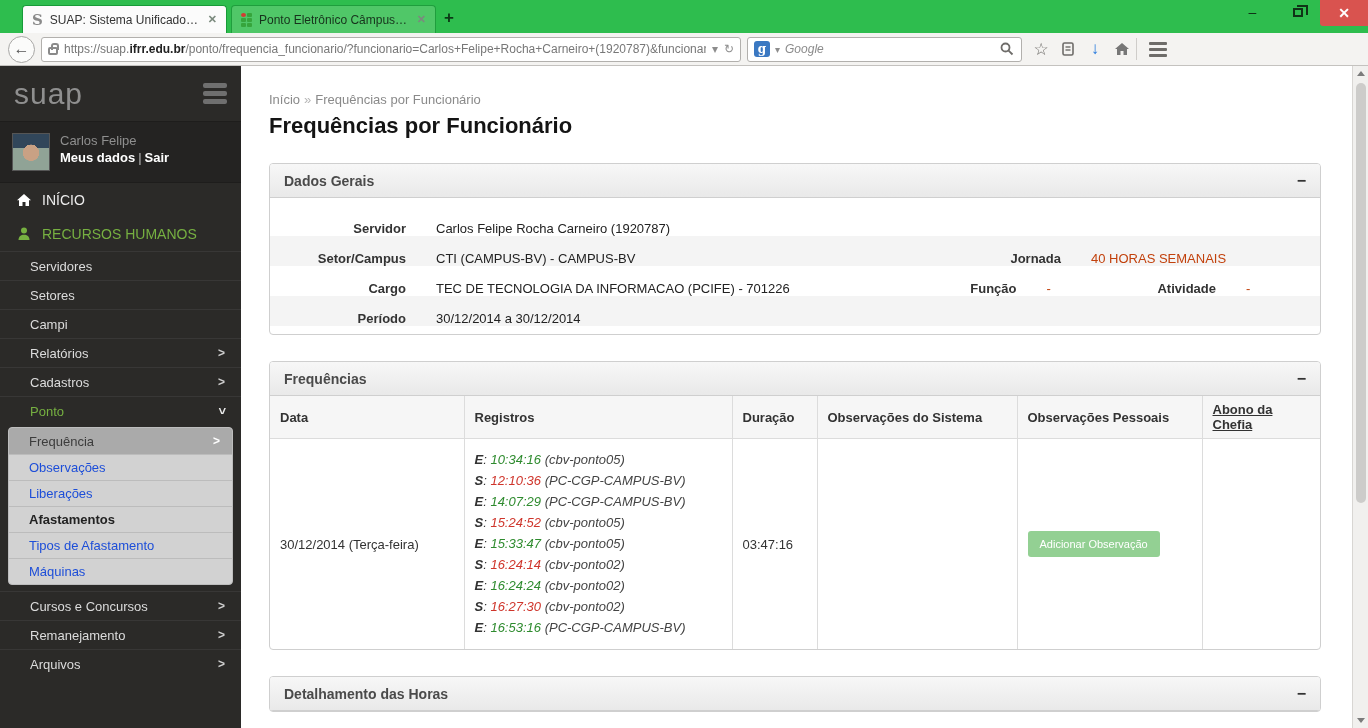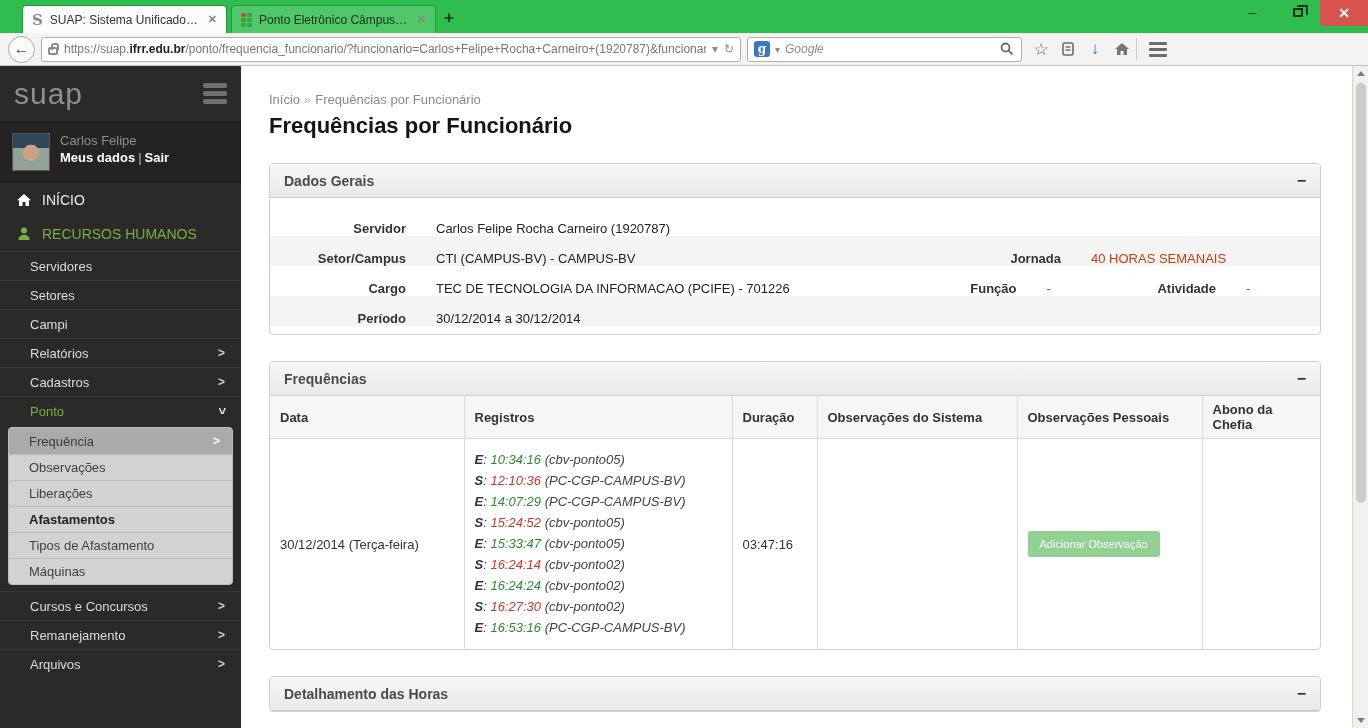--- a/index.html
+++ b/index.html
@@ -75,21 +75,21 @@
   .nav-top > li.green { color:#76b041; }
   .nav-sub { list-style:none; }
   .nav-sub li { display:flex; align-items:center; justify-content:space-between; padding:0 16px 0 30px;
     height:29px; font-size:13px; color:#dcdcdc; border-top:1px solid #383736; cursor:pointer;text-align:center; }
   .nav-sub li.green { color:#76b041; }
   .chev { color:#cfcfcf; font-weight:bold; font-size:12px; }
   .chev.down { display:inline-block; transform:rotate(90deg); color:#eee; }
 
   .subbox { margin:2px 8px 6px 8px; background:#d2d2d2; border:1px solid #bdbdbd; border-radius:4px; overflow:hidden; }
   .subbox div { display:flex; align-items:center; justify-content:space-between; height:26px;
-    padding:0 12px 0 20px; font-size:13px; color:#404040; border-top:1px solid #bcbcbc; cursor:pointer; }
+    padding:0 12px 0 20px; font-size:13px; color:#1d4ed8; border-top:1px solid #bcbcbc; cursor:pointer; }
   .subbox div:first-child { border-top:none; }
   .subbox div.sel { background:#aaaaaa; color:#3c3c3c; }
   .subbox div.sel .chev { color:#fff; }
   .subbox div.bold { font-weight:bold; color:#222; }
 
   .icon16 { width:16px; height:16px; flex:none; }
 
   
   .main { flex:1; background:#fff; padding:26px 31px 0 28px; overflow:hidden; }
   .breadcrumb { font-size:13px; color:#8a8a8a; }
@@ -111,21 +111,21 @@
   .dg-label.inline { width:auto; padding-left:20px; }
   .dg-pair-val { color:#c2410c; min-width:60px; }
   .dg-pair-val.w210 { min-width:215px; }
 
   table.freq { width:100%; border-collapse:collapse; font-size:13px; }
   table.freq th { background:#f6f6f6; border-bottom:1px solid #dcdcdc; border-left:1px solid #dcdcdc;
     text-align:left; font-weight:bold; color:#333; padding:6px 10px; }
   table.freq th:first-child, table.freq td:first-child { border-left:none; }
   table.freq td { border-left:1px solid #dcdcdc; vertical-align:middle; padding:8px 10px; color:#333; }
   .col-data { width:194px; } .col-reg { width:268px; } .col-dur { width:85px; }
-  .col-sys { width:200px; } .col-pes { width:185px; } .col-abono { width:auto; }
+  .col-sys { width:200px; } .col-pes { width:185px; } .col-abono { width:auto;text-decoration:underline; }
   .registro { line-height:16px; margin:5px 0; white-space:nowrap;font-style:italic; }
   .registro b { color:#333; }
   .rhora.green { color:#2e8b2e; }
   .rhora.red { color:#cf352b; }
   .rmaq { color:#444; }
   .btn-obs { background:#93d093; color:#fff; border:none; border-radius:3px; font-size:11px;
     padding:7px 12px; cursor:pointer; font-family:inherit; }
 
   
   .scrollbar { width:16px; background:#f1f0ee; border-left:1px solid #d8d6d3; flex:none;

